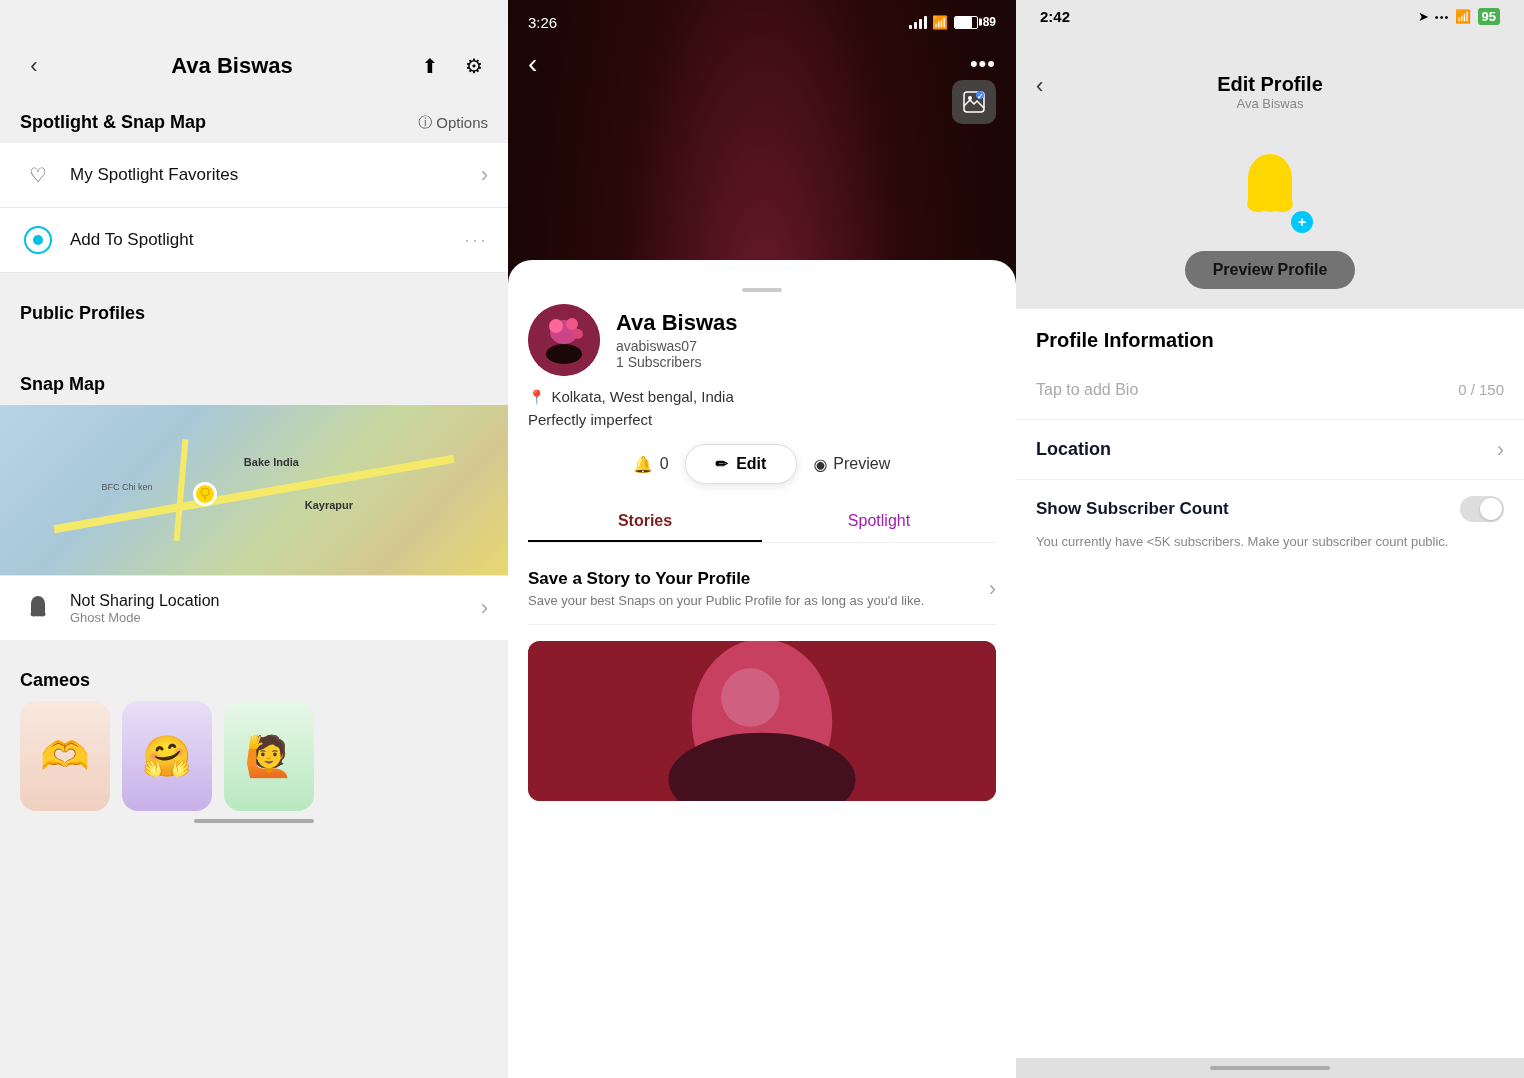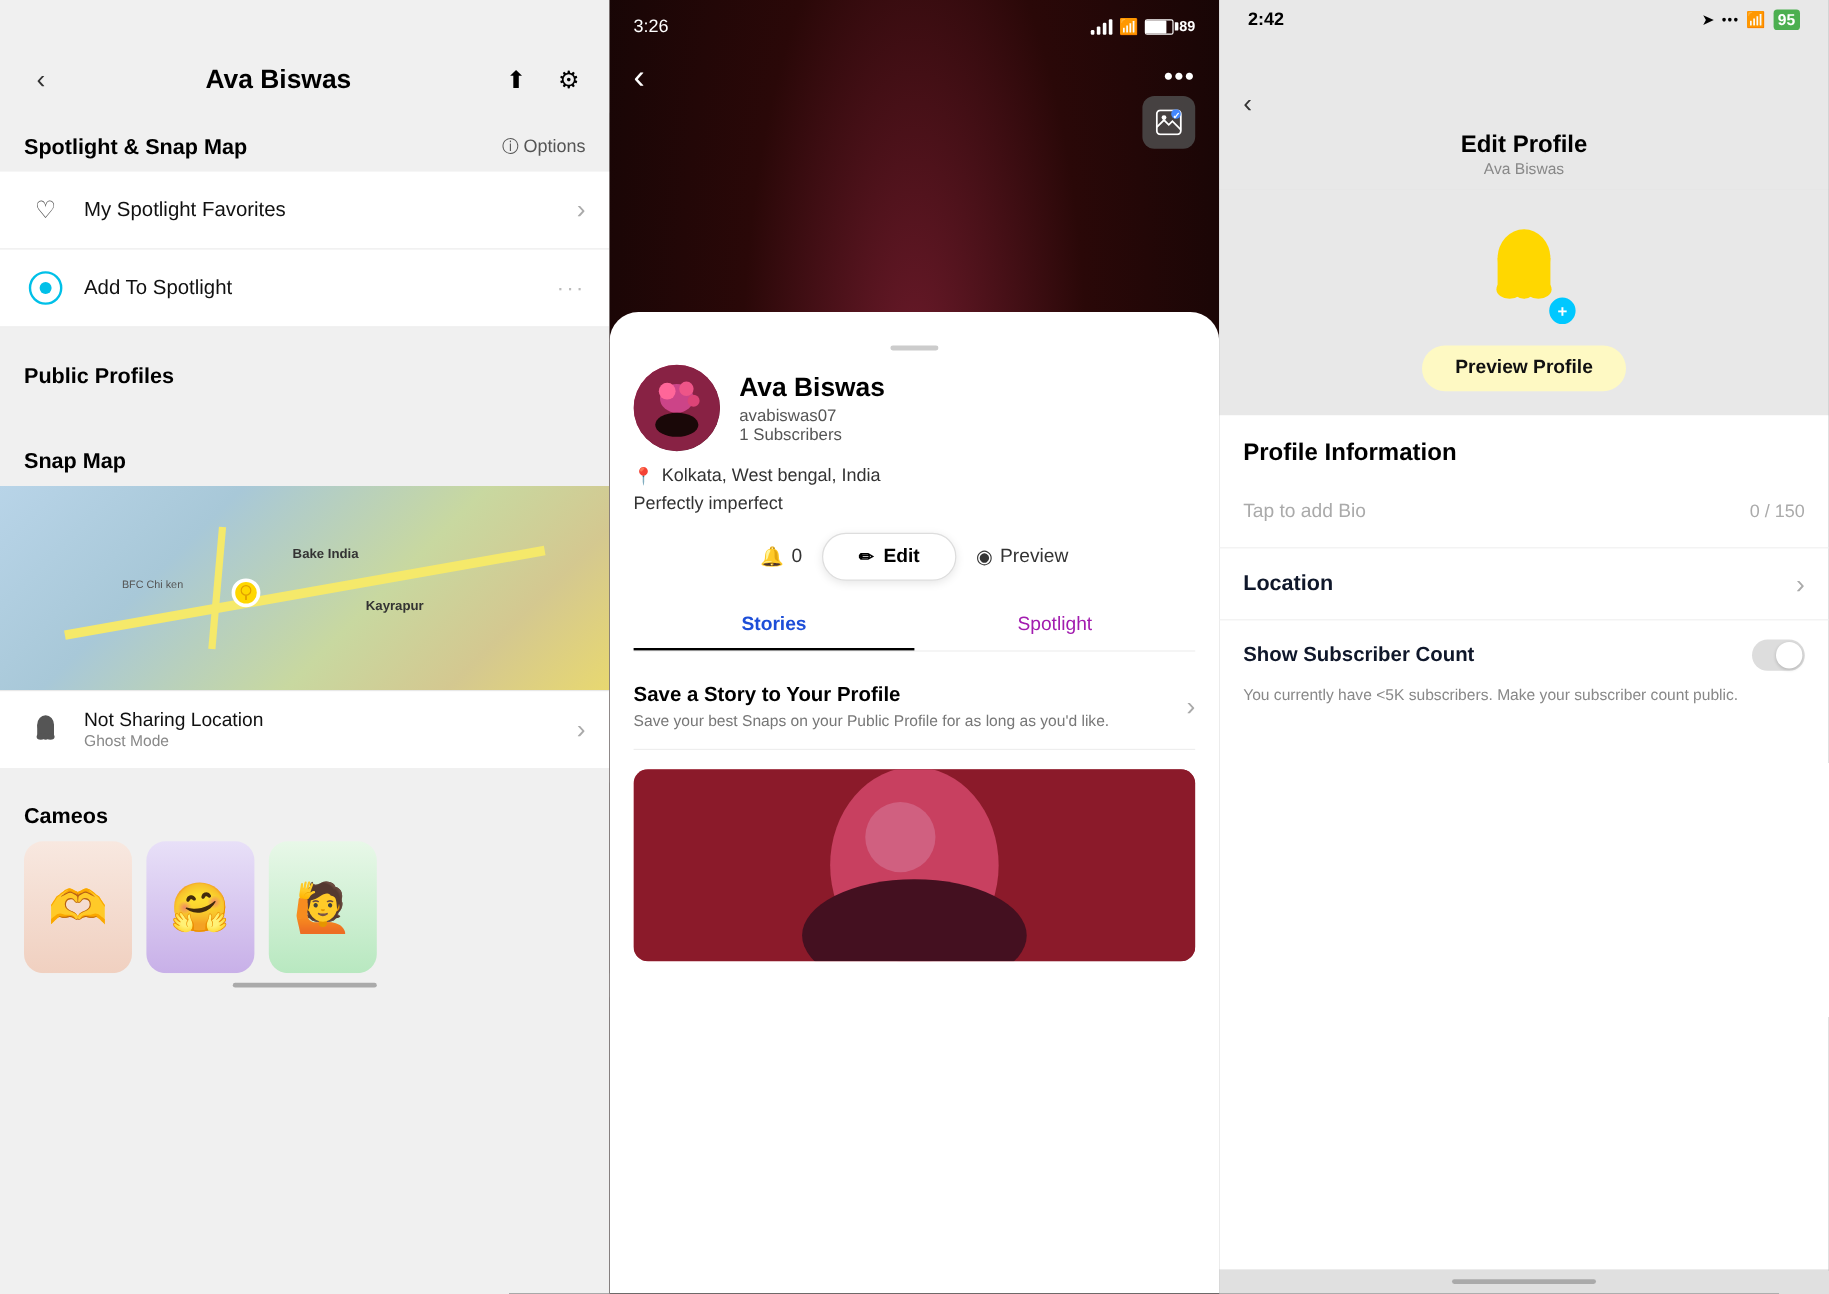--- a/index.html
+++ b/index.html
@@ -327,21 +327,21 @@
     }
     .tab {
       flex: 1;
       text-align: center;
       padding: 10px 0;
       font-size: 16px;
       cursor: pointer;
     }
     .tab-active {
       font-weight: 700;
-      color: #1d4ed8;
+      color: #7f1d1d;
       border-bottom: 2.5px solid #000;
     }
     .tab-inactive {
       color: #a21caf;
     }
     .story-promo {
       display: flex;
       align-items: center;
       justify-content: space-between;
       padding: 10px 0 16px;
@@ -365,21 +365,21 @@
 
     
     .p3-header {
       display: flex;
       align-items: center;
       justify-content: center;
       padding: 48px 20px 10px;
       background: #e8e8e8;
       position: relative;
     }
-    .p3-title { font-size: 20px; font-weight: 700; color: #000; margin-top: 37px; }
+    .p3-title { font-size: 20px; font-weight: 700; color: #000; }
     .p3-subtitle { font-size: 13px; color: #888; text-align: center; }
     .p3-back {
       position: absolute;
       left: 20px;
       top: 48px;
       font-size: 22px;
       color: #333;
     }
     .p3-status-bar {
       display: flex;
@@ -420,21 +420,21 @@
       border-radius: 50%;
       display: flex;
       align-items: center;
       justify-content: center;
       border: 2px solid #e8e8e8;
       font-size: 14px;
       color: #fff;
       font-weight: 700;
     }
     .preview-profile-btn {
-      background: #fef9c3;
+      background: #737373;
       border: none;
       border-radius: 20px;
       padding: 10px 28px;
       font-size: 16px;
       font-weight: 600;
       color: #111;
       cursor: pointer;
     }
 
     .p3-content {

